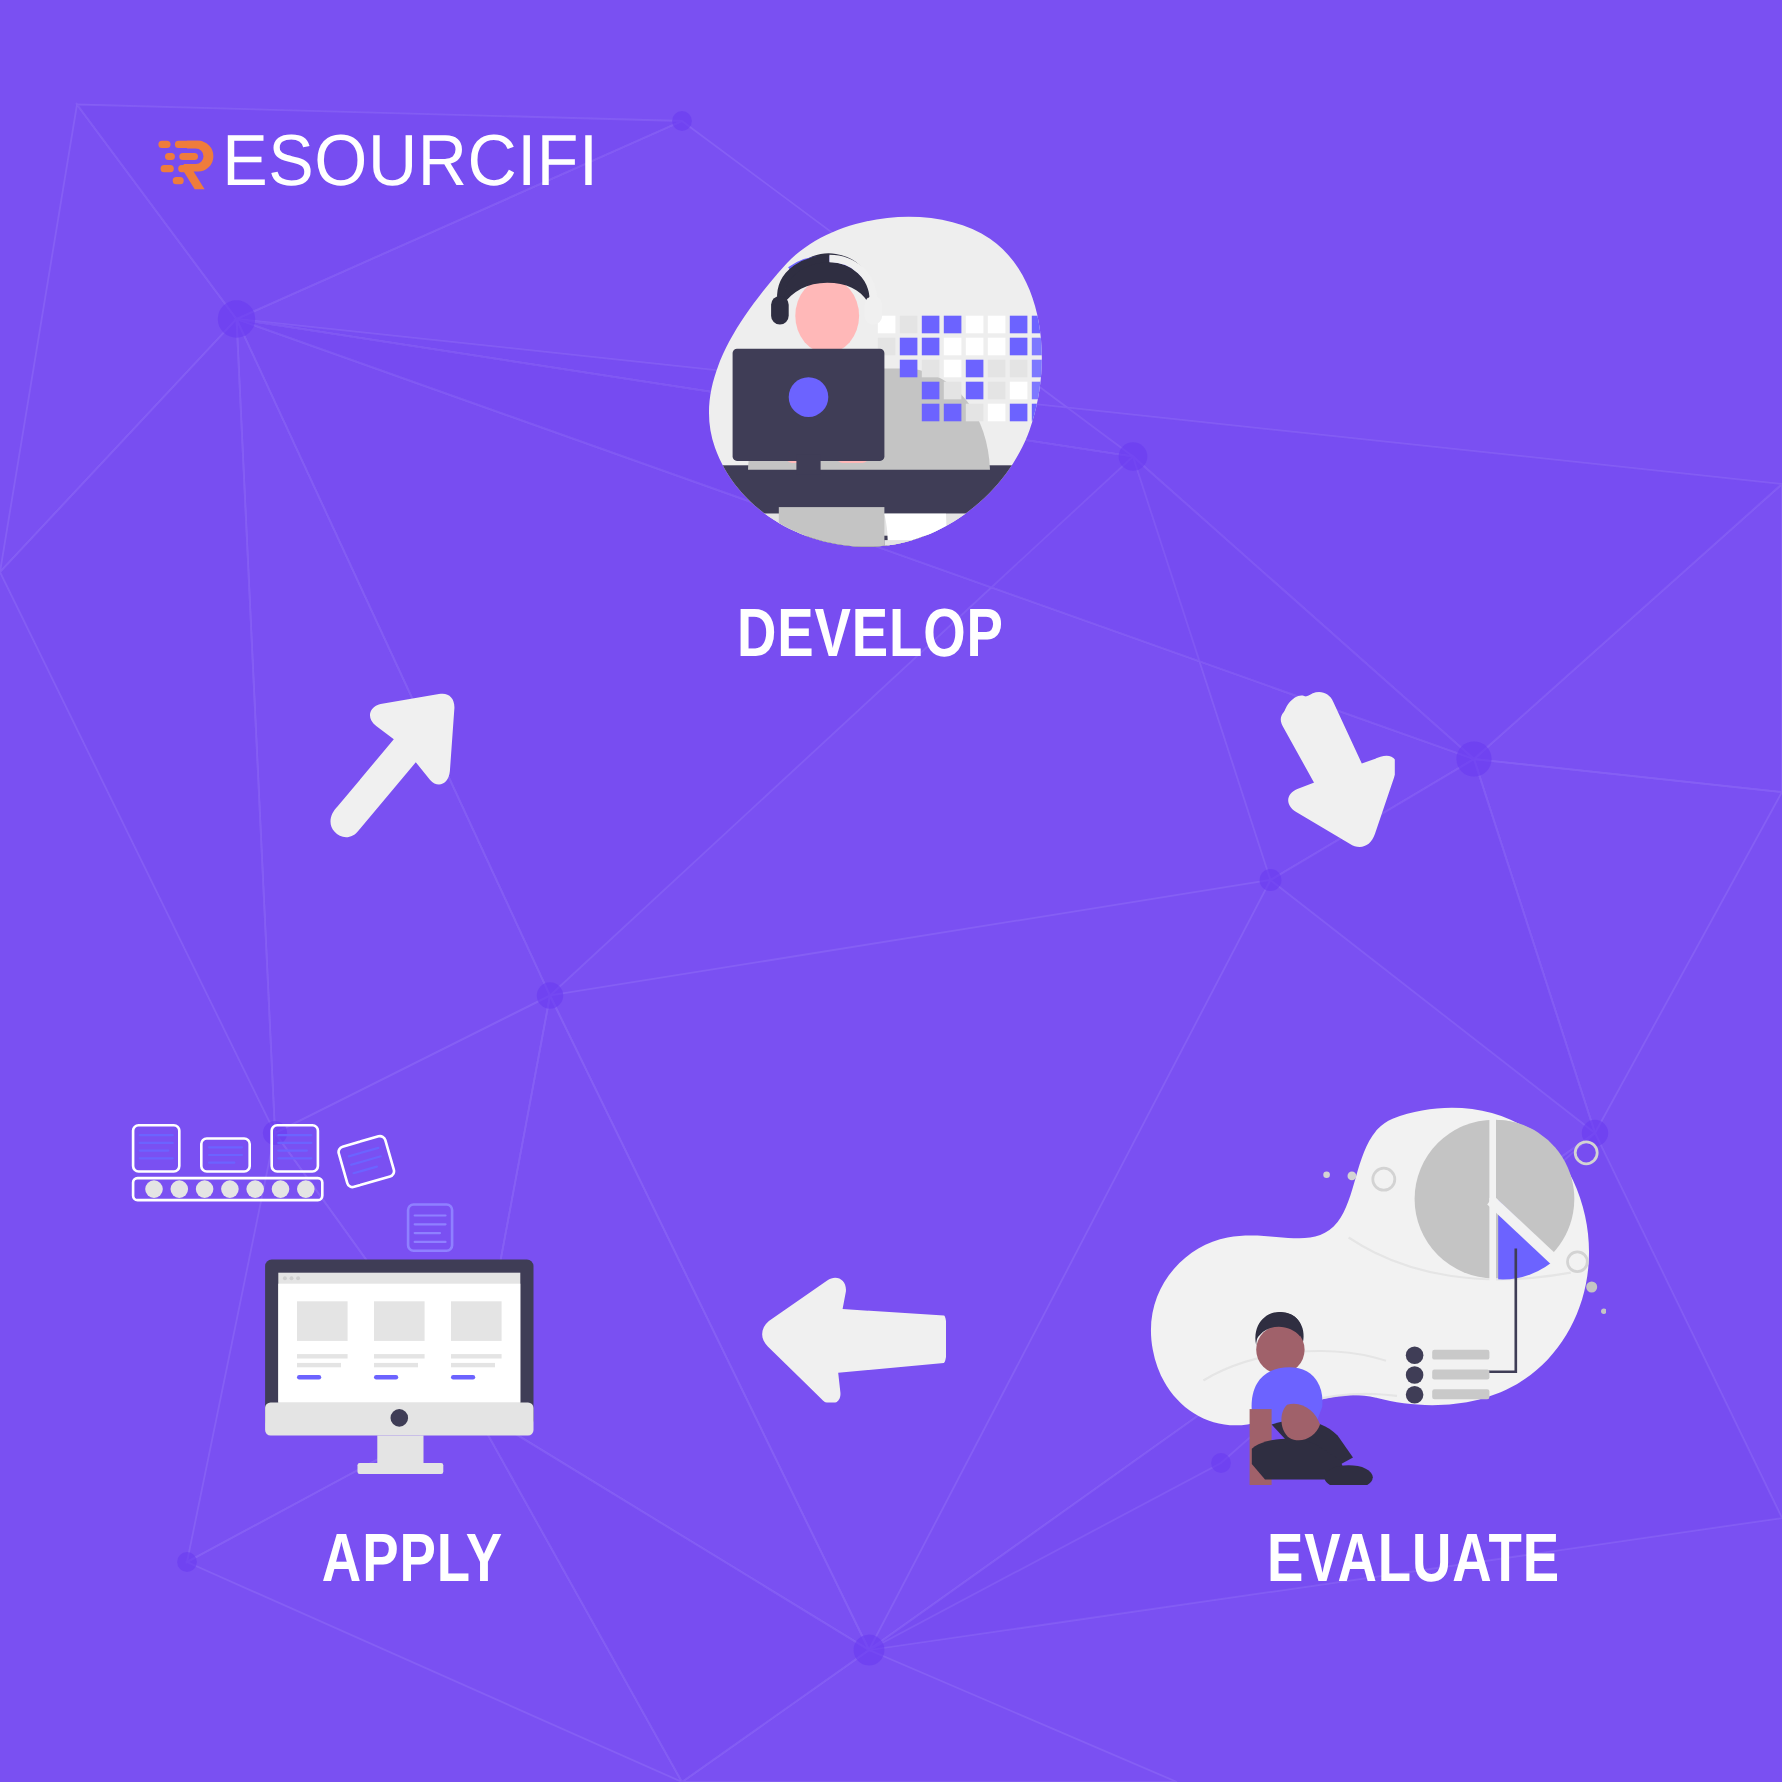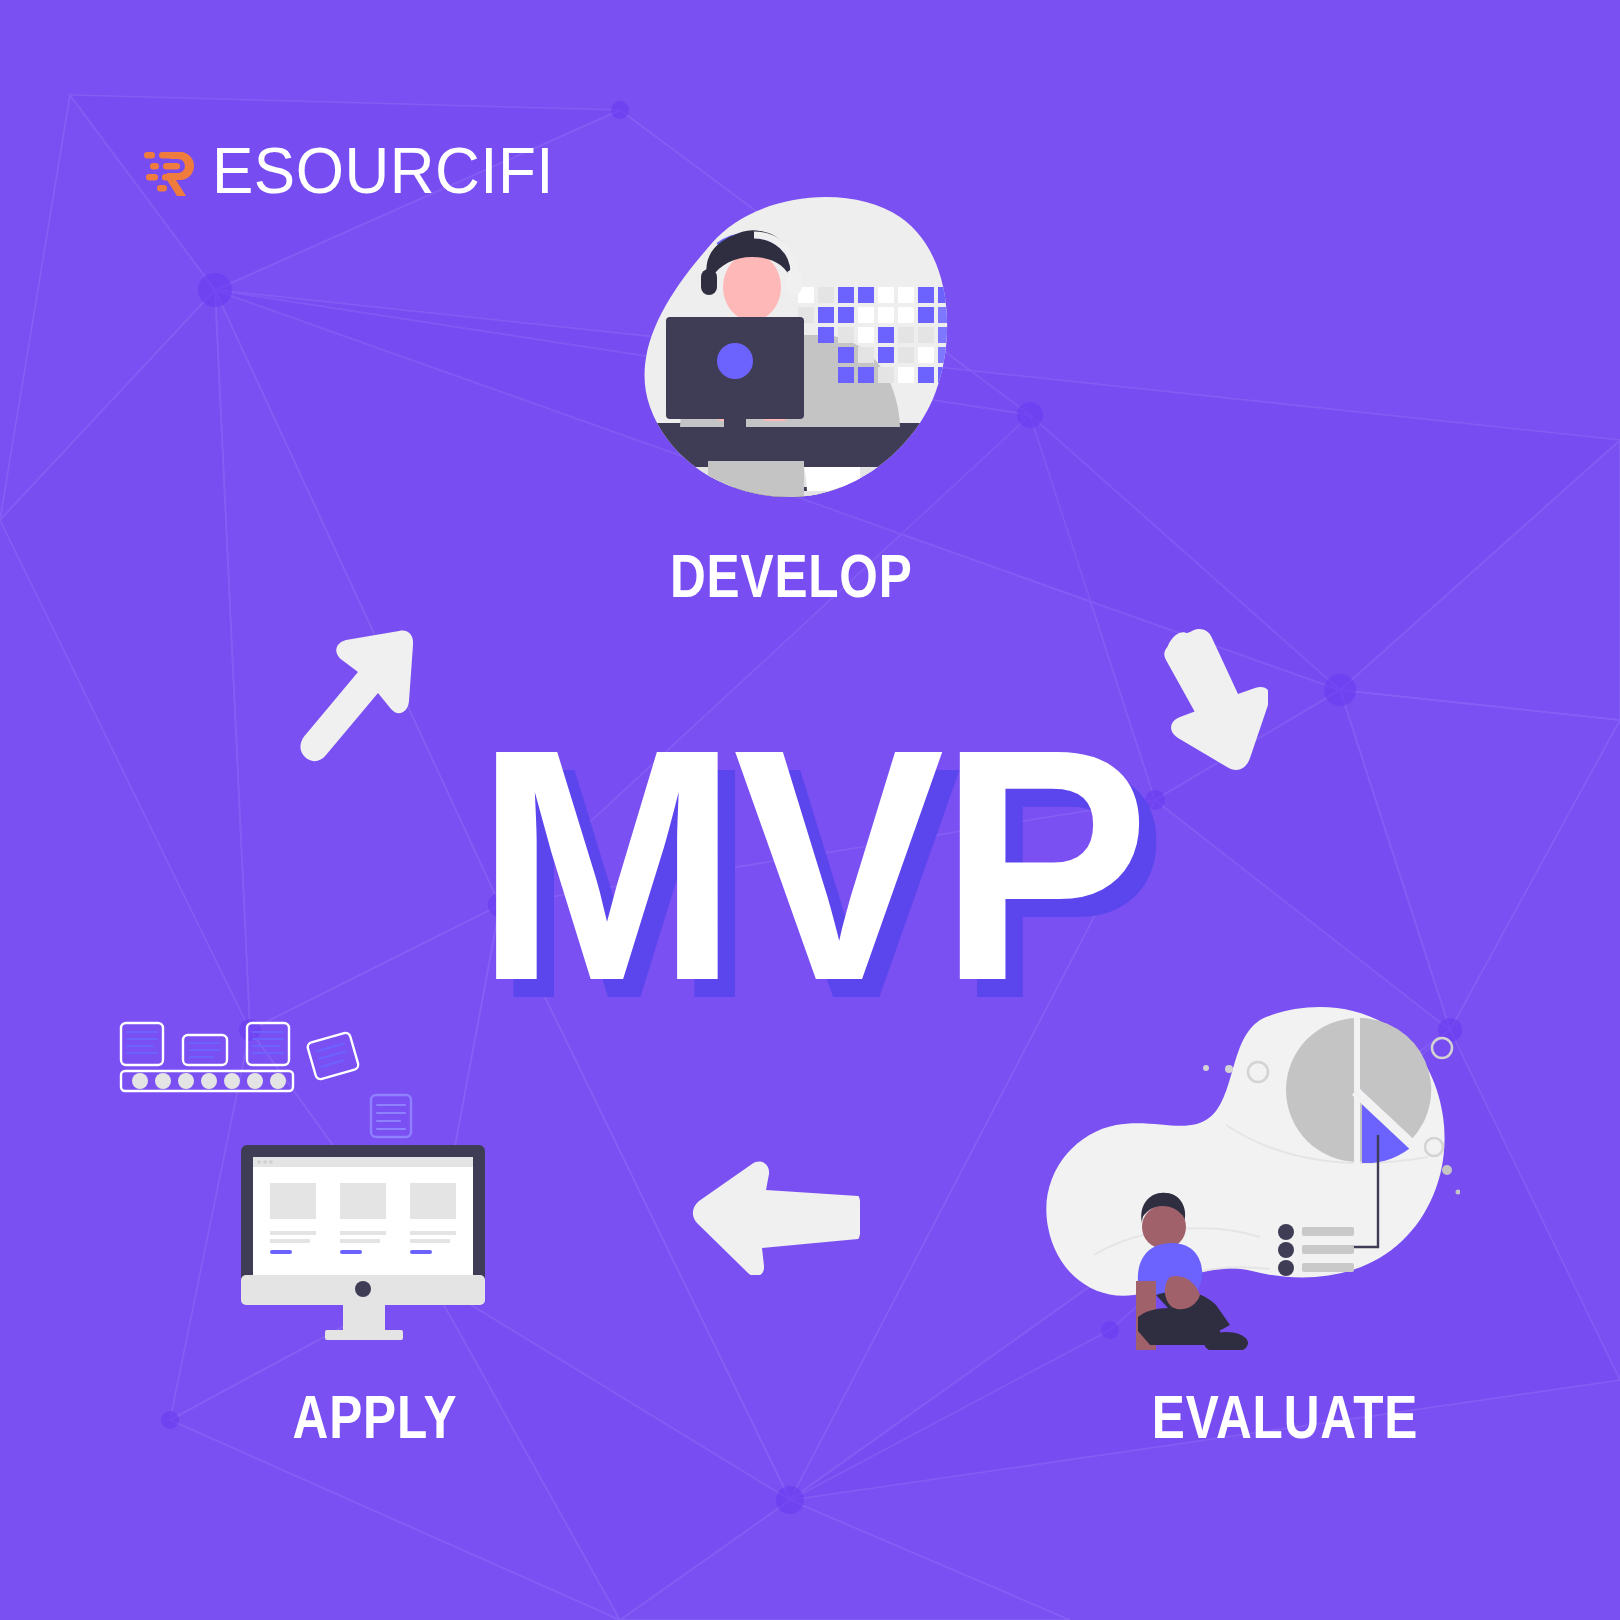--- a/index.html
+++ b/index.html
@@ -10,22 +10,22 @@
     width:1620px;height:1620px;
     overflow:hidden;
     background:#7a50f2;
   }
 
   
   #bg-mesh{position:absolute;inset:0;width:1620px;height:1620px;}
 
   
   #logo{
-    position:absolute;left:140px;top:140px;
-    display:flex;align-items:center;gap:10px;
+    position:absolute;left:140px;top:116px;
+    display:flex;align-items:center;gap:0;
   }
   #logo-mark{width:62px;height:62px;display:block;}
   #logo-text{
     color:#ffffff;
     font-size:62px;
     letter-spacing:0.5px;
     font-weight:400;
     line-height:1;
     font-family:"Liberation Sans",sans-serif;
     transform:scaleY(1.06);
@@ -371,23 +371,20 @@
         <rect x="106" y="316" width="20" height="74" fill="#a0616a"></rect>
         <path d="M126 330 C 150 322 172 326 186 340 L 200 360 L 178 372 L 150 356 Z" fill="#2f2e41"></path>
         <path d="M108 352 C 120 342 146 340 166 348 L 188 362 L 196 380 L 120 380 L 108 366 Z" fill="#2f2e41"></path>
         <path d="M140 312 C 154 308 166 318 170 330 C 166 342 152 348 142 342 C 134 336 132 320 140 312 Z" fill="#a0616a"></path>
         <ellipse cx="196" cy="378" rx="22" ry="11" fill="#2f2e41"></ellipse>
       </g>
     </svg>
   </div>
   <div class="stage-label" id="label-evaluate">EVALUATE</div>
 
-  <div id="mvp-wrap">
-    <span id="mvp">MVP</span>
-  </div>
 
   <svg class="arrow" id="arrow-apply-develop" viewBox="0 0 140 145">
     <path d="M103 6 C 112 4 118 10 117 20 L 113 76 C 112 88 102 92 95 84 L 82 68 L 30 130 C 24 138 14 138 8 131 C 2 124 4 115 11 108 L 62 47 L 46 35 C 37 28 39 18 50 15 Z" fill="#f0f0f0"></path>
   </svg>
 
   <svg class="arrow" id="arrow-develop-evaluate" viewBox="0 0 150 170">
     <path d="M70 16 C 78 8 90 10 94 20 L 120 76 L 137 70 C 148 66 155 74 151 84 L 132 140 C 128 152 118 155 109 149 L 60 120 C 50 114 51 103 62 99 L 78 93 L 50 40 C 44 29 60 8 70 16 Z" fill="#f0f0f0"></path>
     <path d="M64 18 C 74 10 86 14 90 24 L 116 78 L 78 96 L 48 42 C 42 30 54 26 64 18 Z" fill="#f0f0f0"></path>
   </svg>
 

